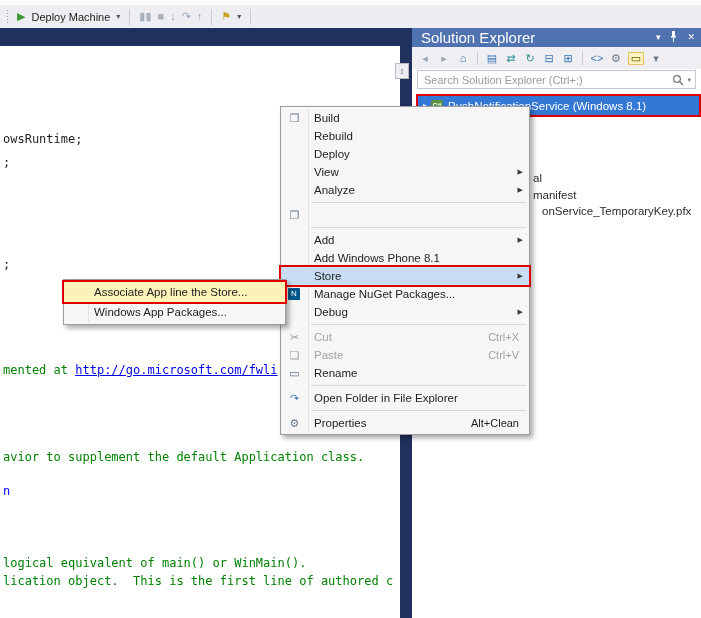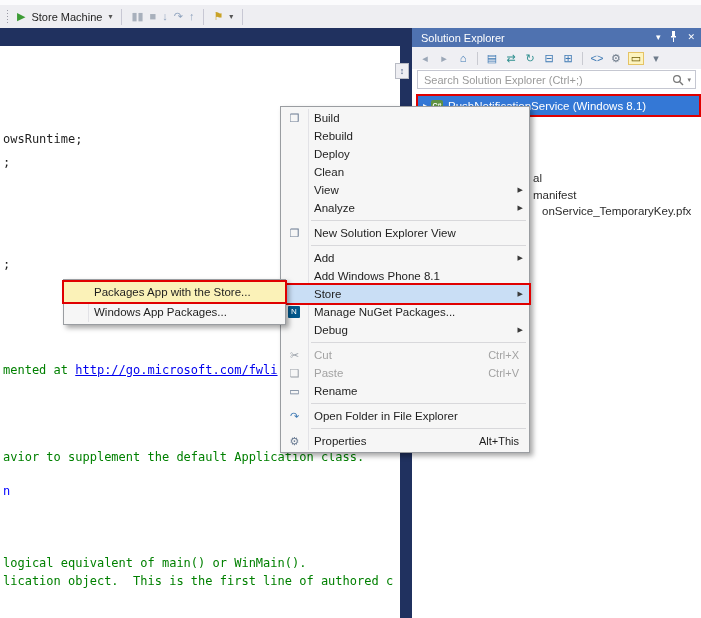--- a/index.html
+++ b/index.html
@@ -36,21 +36,21 @@
   .code-area{position:absolute;left:0;top:46px;width:400px;height:572px;background:#fff;overflow:hidden;}
   .code-line{position:absolute;left:3px;white-space:pre;
              font-family:"DejaVu Sans Mono","Liberation Mono",monospace;font-size:12px;line-height:15px;}
   .k-plain{color:#1E1E1E;} .k-comment{color:#008000;} .k-keyword{color:#0000FF;}
   .k-link{color:#0000EE;text-decoration:underline;}
 
   
   .se-panel{position:absolute;left:412px;top:28px;width:289px;height:590px;background:#FFFFFF;}
   .se-title{position:absolute;left:0;top:0;width:100%;height:19px;background:#4F72B0;
             display:flex;align-items:center;padding:0 6px 0 9px;box-sizing:border-box;}
-  .se-title-text{color:#FFF;font-size:11px;flex:1;white-space:nowrap;}
+  .se-title-text{color:#FFF;font-size:15px;flex:1;white-space:nowrap;}
   .se-title-icons{display:flex;gap:9px;align-items:center;color:#FFF;}
   .se-title-icons span{font-size:9px;line-height:1;}
   .se-toolbar{position:absolute;left:0;top:19px;width:100%;height:22px;background:#EFEFF3;
               display:flex;align-items:center;padding-left:6px;gap:5px;box-sizing:border-box;}
   .se-tb-icon{font-size:11px;line-height:1;min-width:14px;text-align:center;}
   .se-tb-icon.hl{background:#FDF4BF;border:1px solid #E5C365;}
   .se-tb-sep{width:1px;height:13px;background:#C9CAD1;margin:0 2px;}
   .se-search{position:absolute;left:5px;top:42px;width:279px;height:19px;background:#FFF;
              border:1px solid #C5C7D1;box-sizing:border-box;display:flex;align-items:center;padding:0 4px;}
   .se-search input{flex:1;border:0;outline:0;font-size:11px;color:#1E1E1E;font-family:inherit;background:transparent;min-width:0;}
@@ -96,21 +96,21 @@
 </head>
 <body>
 
 <div class="screen">
 
   <div class="titlebar-gap"></div>
 
   <div class="toolbar">
       <span class="tb-grip"></span>
       <span class="tb-icon" style="color: rgb(60, 155, 53);">▶</span>
-      <span class="tb-label">Store Machine</span>
+      <span class="tb-label">Deploy Machine</span>
       <span class="tb-icon tb-caret" style="color: rgb(85, 85, 85);">▾</span>
       <span class="tb-sep"></span>
       <span class="tb-icon" style="color: rgb(168, 176, 188);">▮▮</span>
       <span class="tb-icon" style="color: rgb(168, 176, 188);">■</span>
       <span class="tb-icon" style="color: rgb(143, 163, 190);">↓</span>
       <span class="tb-icon" style="color: rgb(143, 163, 190);">↷</span>
       <span class="tb-icon" style="color: rgb(143, 163, 190);">↑</span>
       <span class="tb-sep"></span>
       <span class="tb-icon" style="color: rgb(201, 162, 39);">⚑</span>
       <span class="tb-icon tb-caret" style="color: rgb(85, 85, 85);">▾</span>
@@ -197,34 +197,30 @@
         <span class="mi-icon" style="color: rgb(107, 124, 147);">❒</span>
         <span class="mi-label">Build</span>
       </div>
       <div class="menu-item">
         <span class="mi-label">Rebuild</span>
       </div>
       <div class="menu-item">
         <span class="mi-label">Deploy</span>
       </div>
       <div class="menu-item">
-        <span class="mi-label">Clean</span>
-      </div>
-      <div class="menu-item">
         <span class="mi-label">View</span>
         <span class="mi-arrow">▶</span>
       </div>
       <div class="menu-item">
         <span class="mi-label">Analyze</span>
         <span class="mi-arrow">▶</span>
       </div>
       <div class="menu-sep"></div>
       <div class="menu-item">
         <span class="mi-icon" style="color: rgb(107, 124, 147);">❐</span>
-        <span class="mi-label">New Solution Explorer View</span>
       </div>
       <div class="menu-sep"></div>
       <div class="menu-item">
         <span class="mi-label">Add</span>
         <span class="mi-arrow">▶</span>
       </div>
       <div class="menu-item">
         <span class="mi-label">Add Windows Phone 8.1</span>
       </div>
       <div class="menu-item hl annot">
@@ -256,25 +252,25 @@
       </div>
       <div class="menu-sep"></div>
       <div class="menu-item">
         <span class="mi-icon" style="color: rgb(62, 121, 180);">↷</span>
         <span class="mi-label">Open Folder in File Explorer</span>
       </div>
       <div class="menu-sep"></div>
       <div class="menu-item">
         <span class="mi-icon" style="color: rgb(107, 124, 147);">⚙</span>
         <span class="mi-label">Properties</span>
-        <span class="mi-short">Alt+This</span>
+        <span class="mi-short">Alt+Clean</span>
       </div>
     </div>
   <div class="submenu">
       <div class="sub-item hl annot">
-        <span class="mi-label">Packages App with the Store...</span>
+        <span class="mi-label">Associate App line the Store...</span>
       </div>
       <div class="sub-item">
         <span class="mi-label">Windows App Packages...</span>
       </div>
     </div>
 
 </div>
 
 </body></html>

